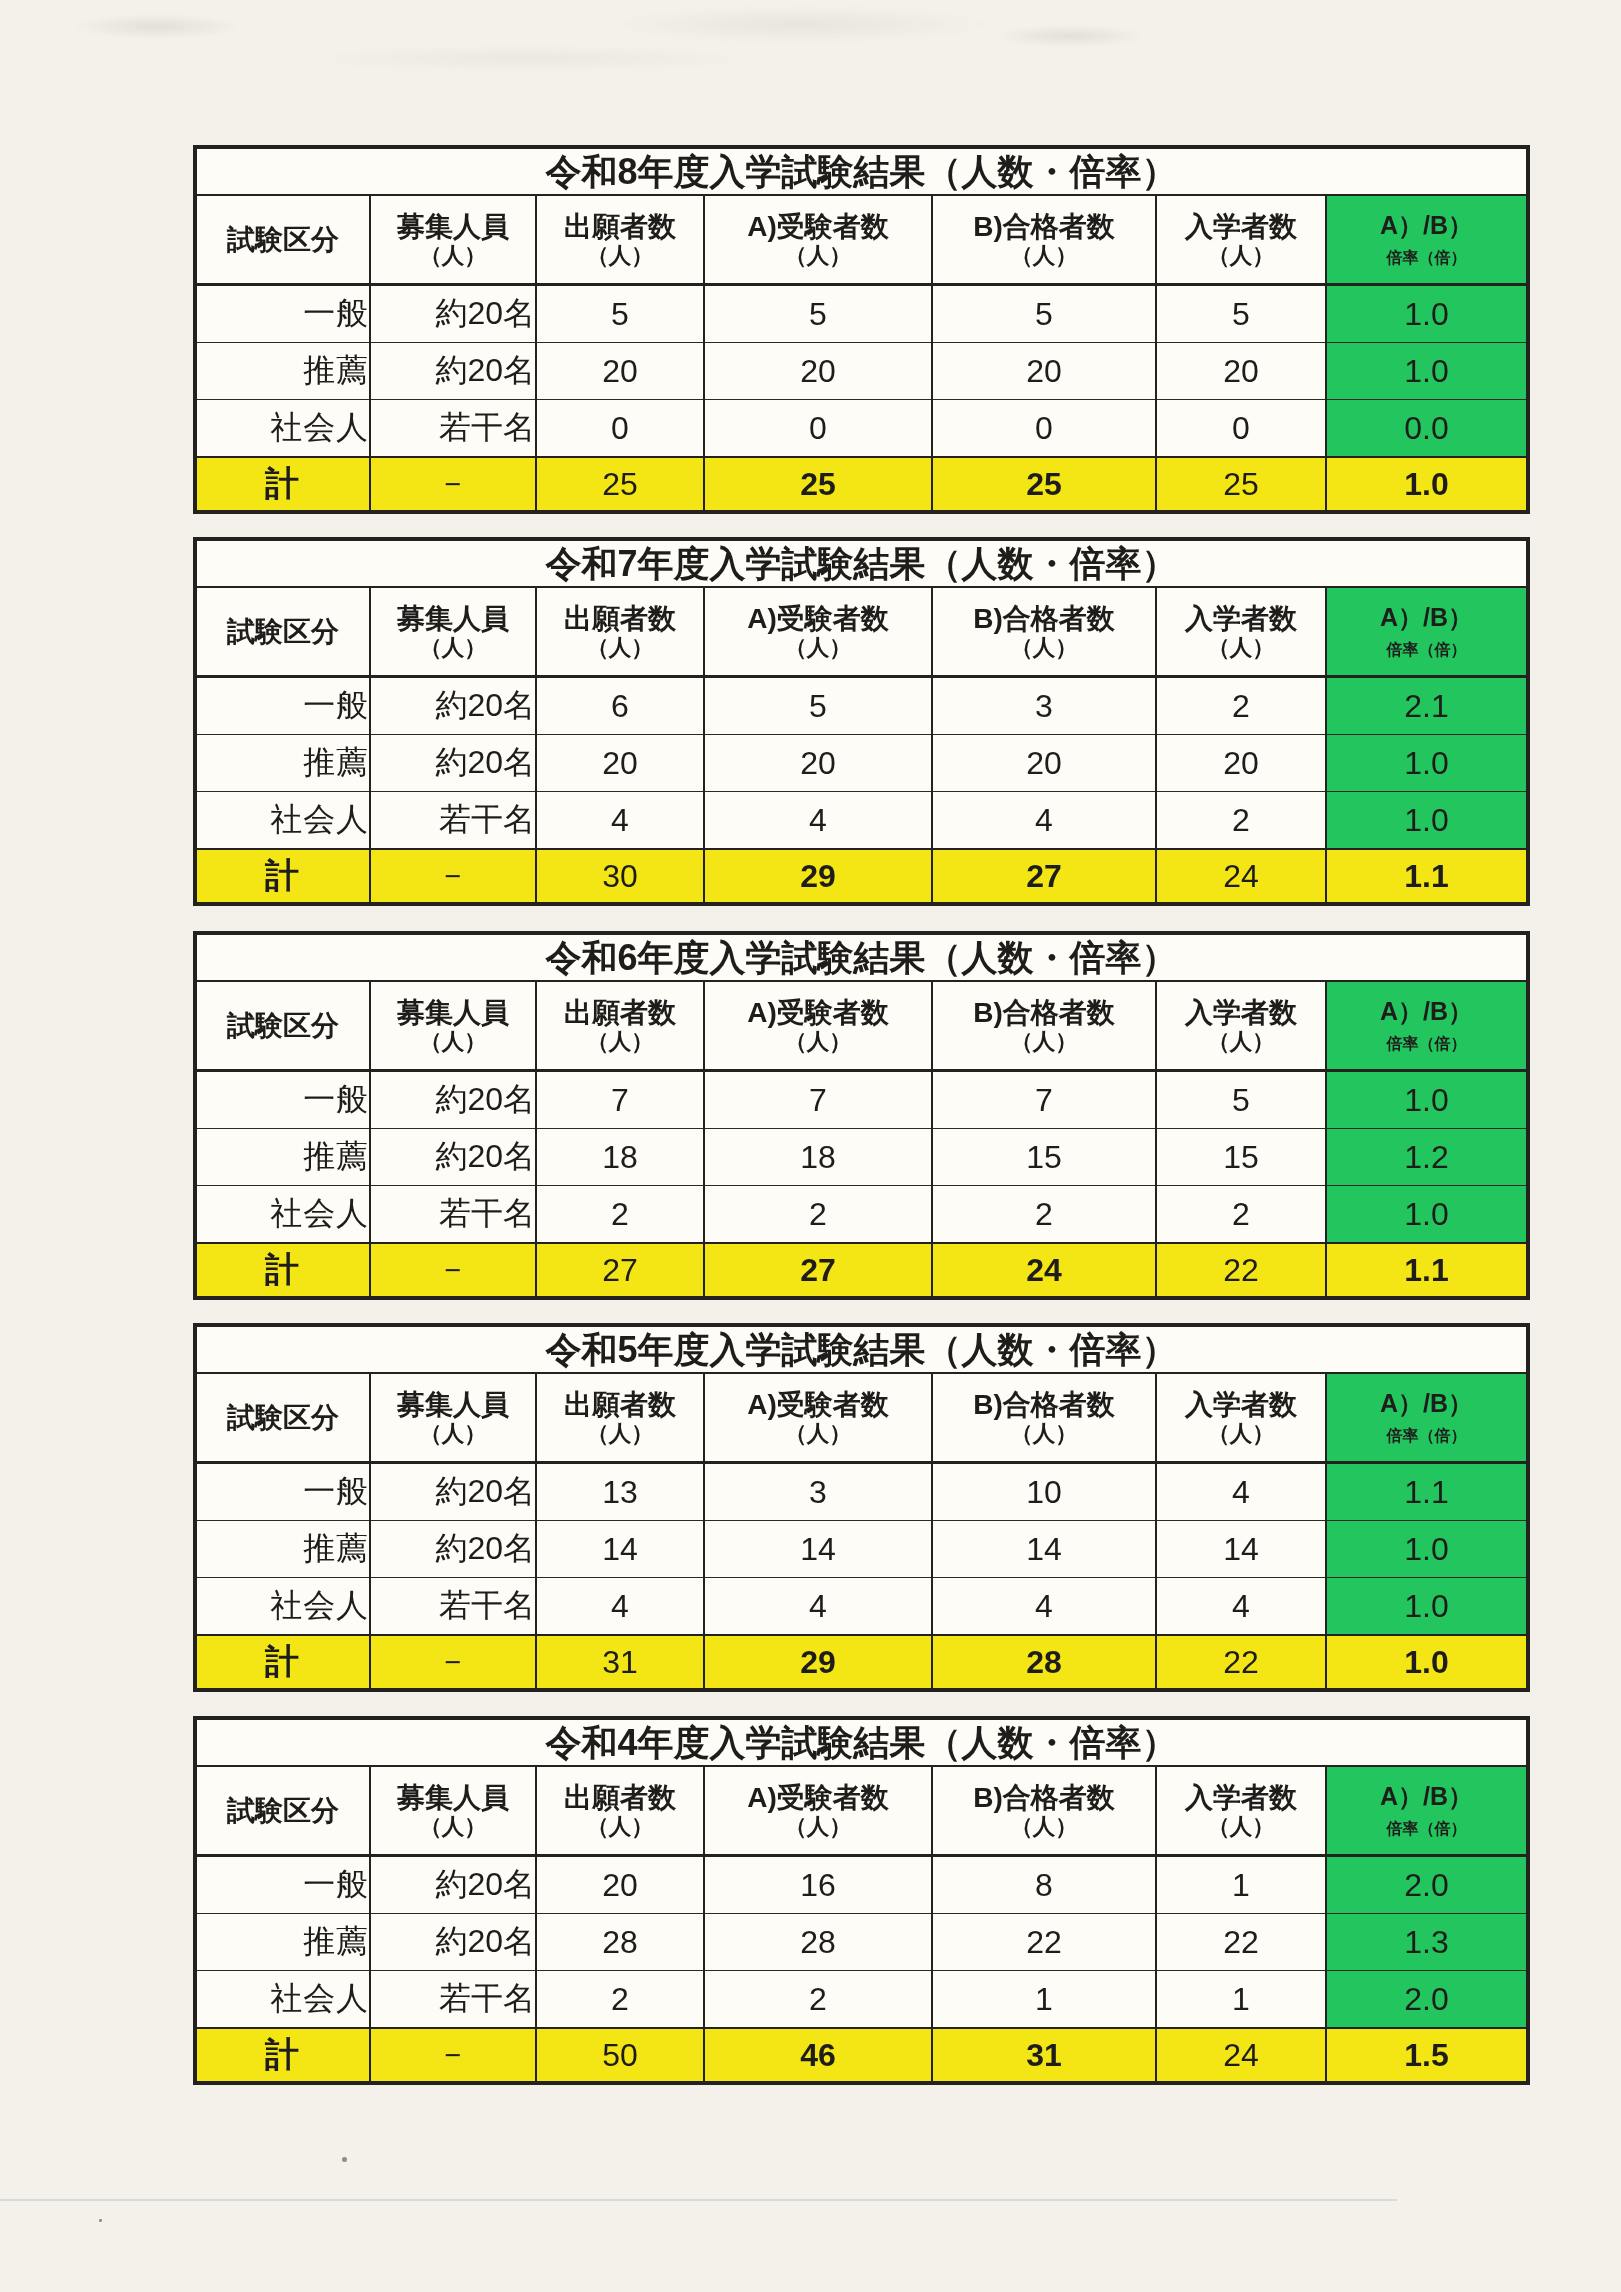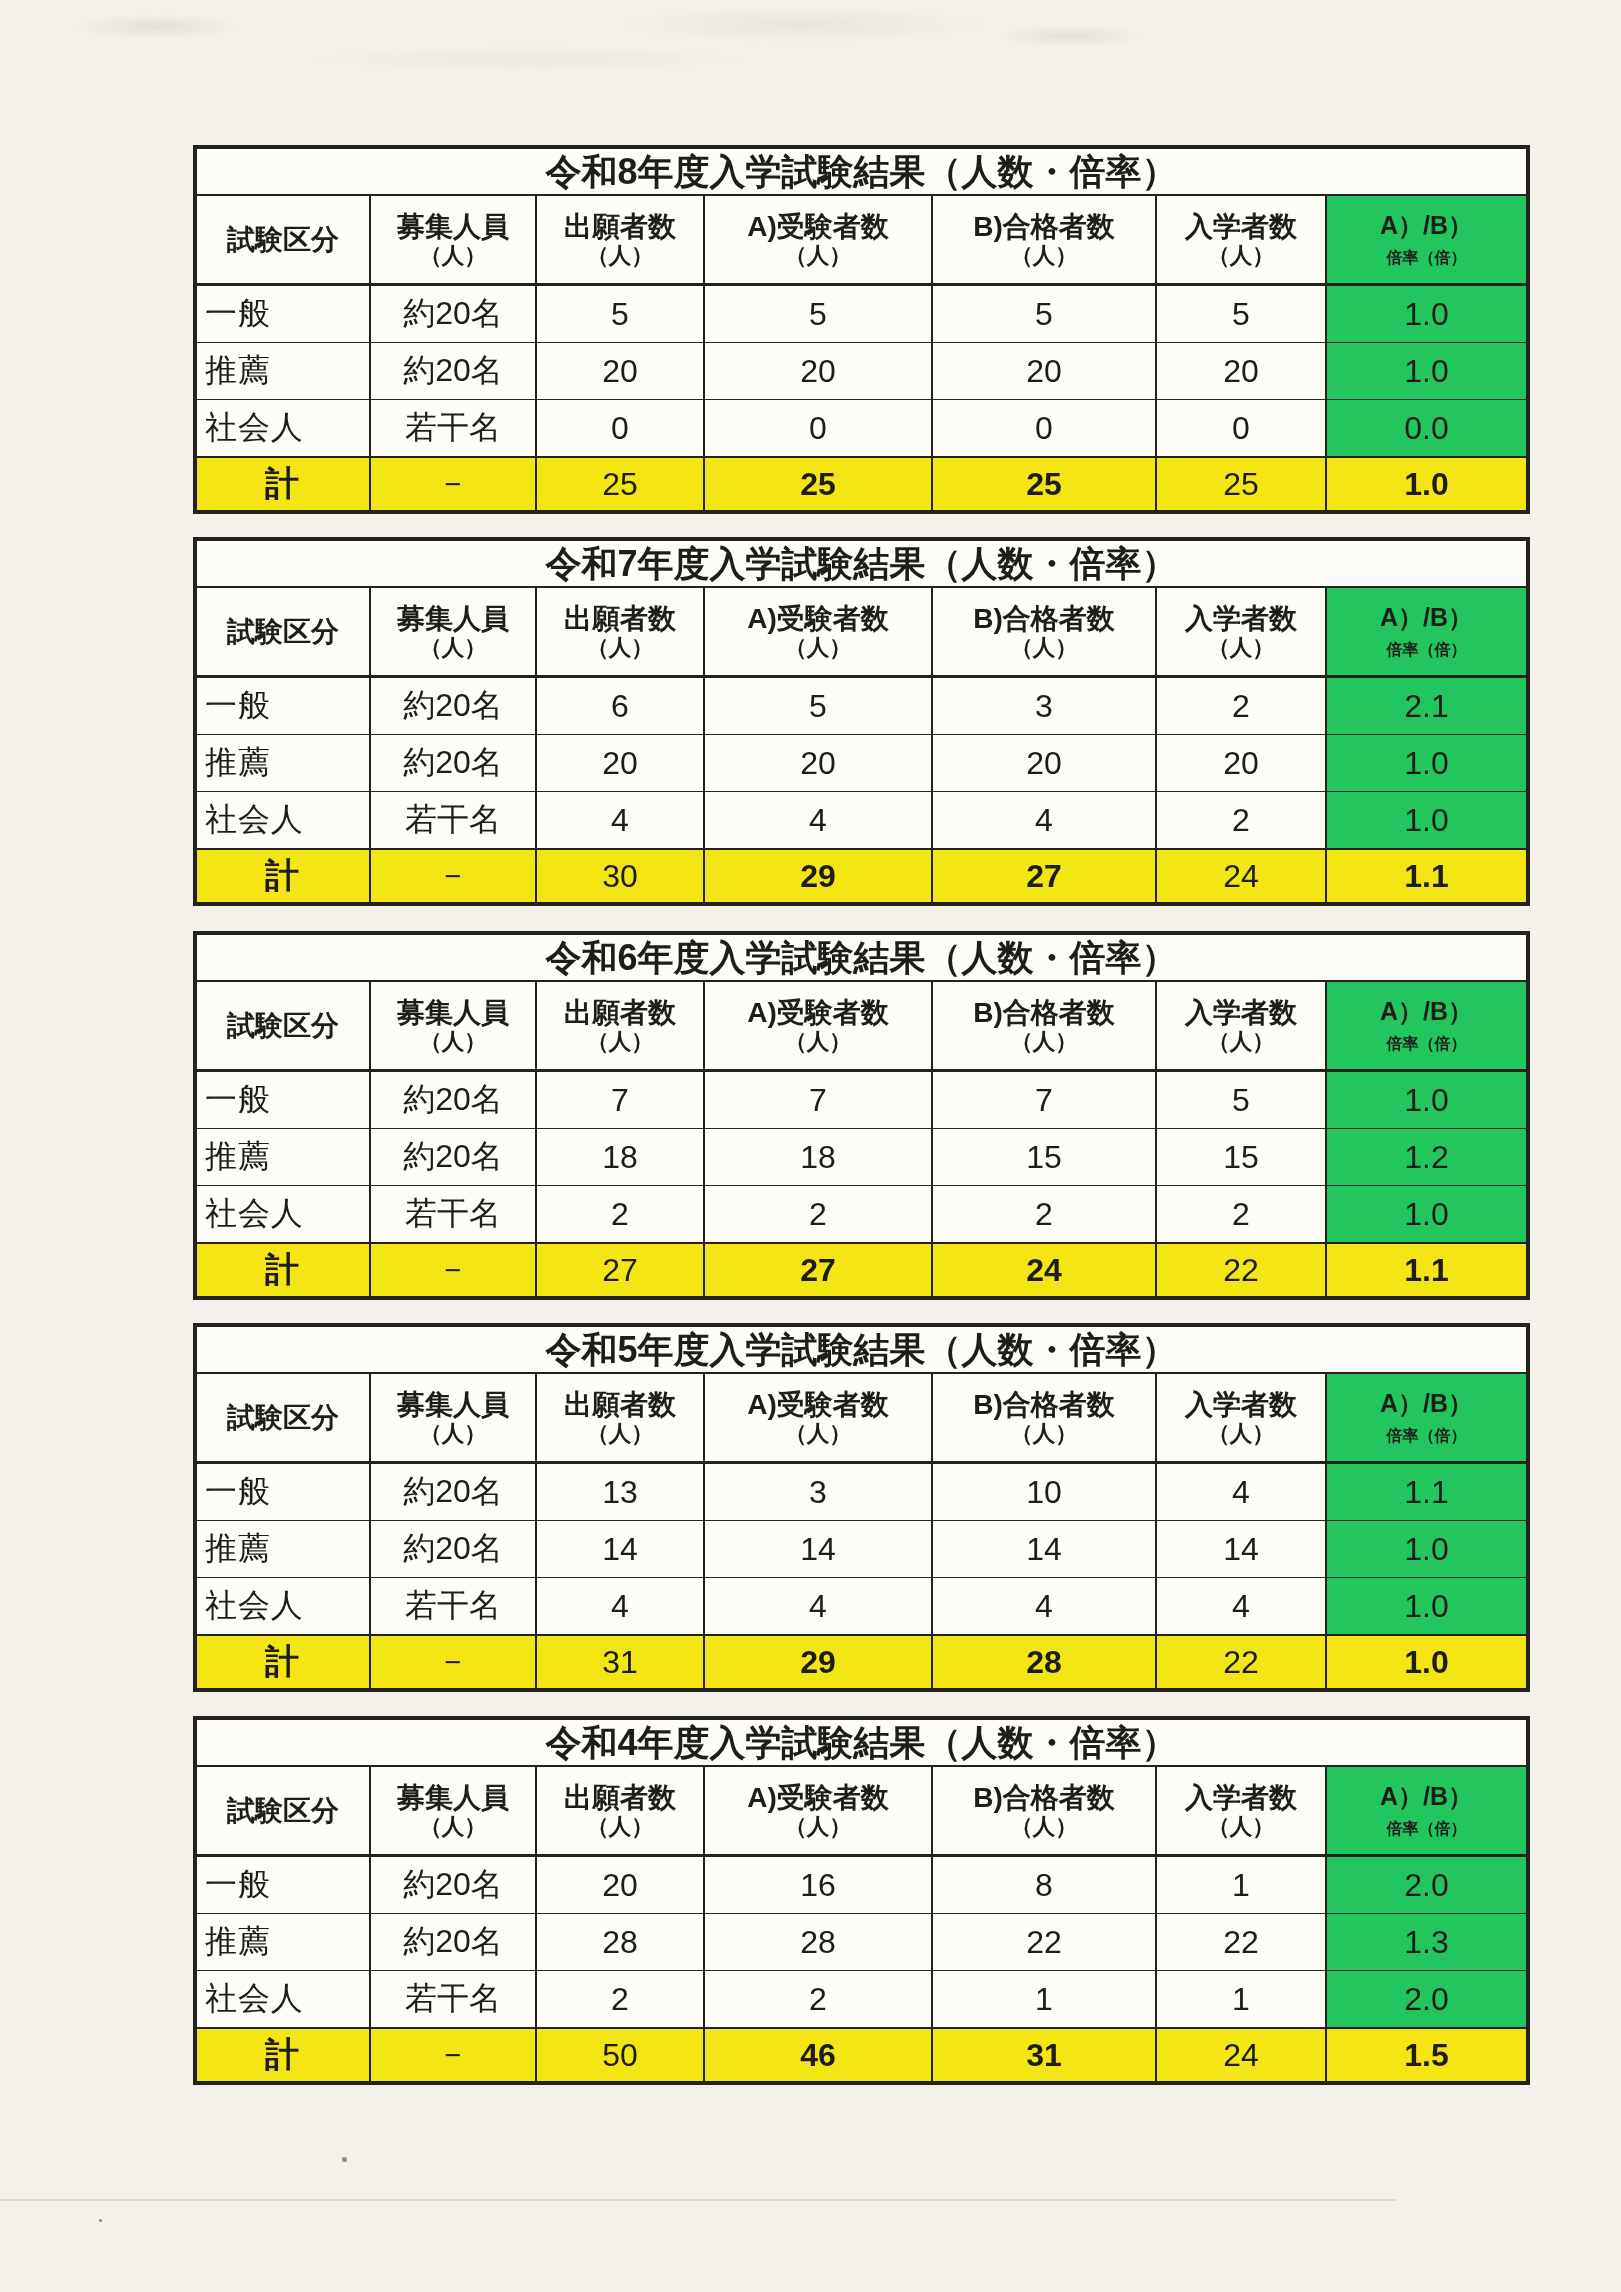--- a/index.html
+++ b/index.html
@@ -52,22 +52,22 @@
     height:45px;font-size:36px;font-weight:bold;line-height:45px;
   }
   tr.header-row td{height:87px;border-bottom:3.6px solid #23221f;font-weight:600;}
   .h1{font-size:28px;line-height:1.18;}
   .h2{font-size:22.4px;line-height:1.18;}
   td.ratio-h .h1{font-size:25px;margin-bottom:8px;}
   td.ratio-h .h2{font-size:16px;}
 
   tr.data-row td{height:56px;font-size:32px;font-weight:400;}
   tr.data-row + tr.data-row td{border-top:1.8px solid #2a2926;}
-  td.cat{text-align:left;padding-left:8px;font-size:36px;font-weight:500;letter-spacing:0.9px;}
-  td.quota{font-size:23px;font-weight:400;}
+  td.cat{text-align:right;padding-left:8px;font-size:36px;font-weight:500;letter-spacing:0.9px;}
+  td.quota{font-size:23px;font-weight:400;text-align:right;}
 
   tr.total-row td{
     height:52px;border-top:2.7px solid #23221f;
     background:#f3e614;font-size:32px;
   }
   tr.total-row td.cat{text-align:center;padding-left:0;font-size:34px;font-weight:700;letter-spacing:1.8px;}
   tr.total-row td.dash{font-size:29px;font-weight:500;}
   td.yellow{background:#22c55e;}
   .bold{font-weight:700;}
 </style>

